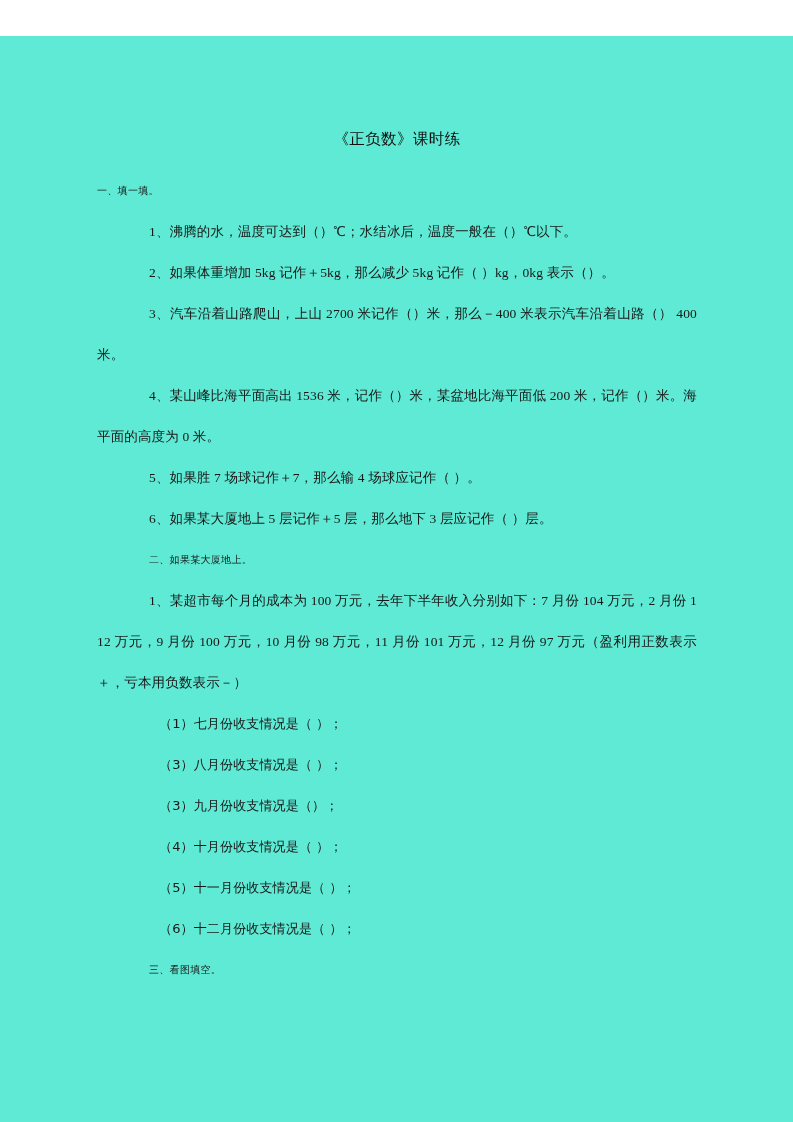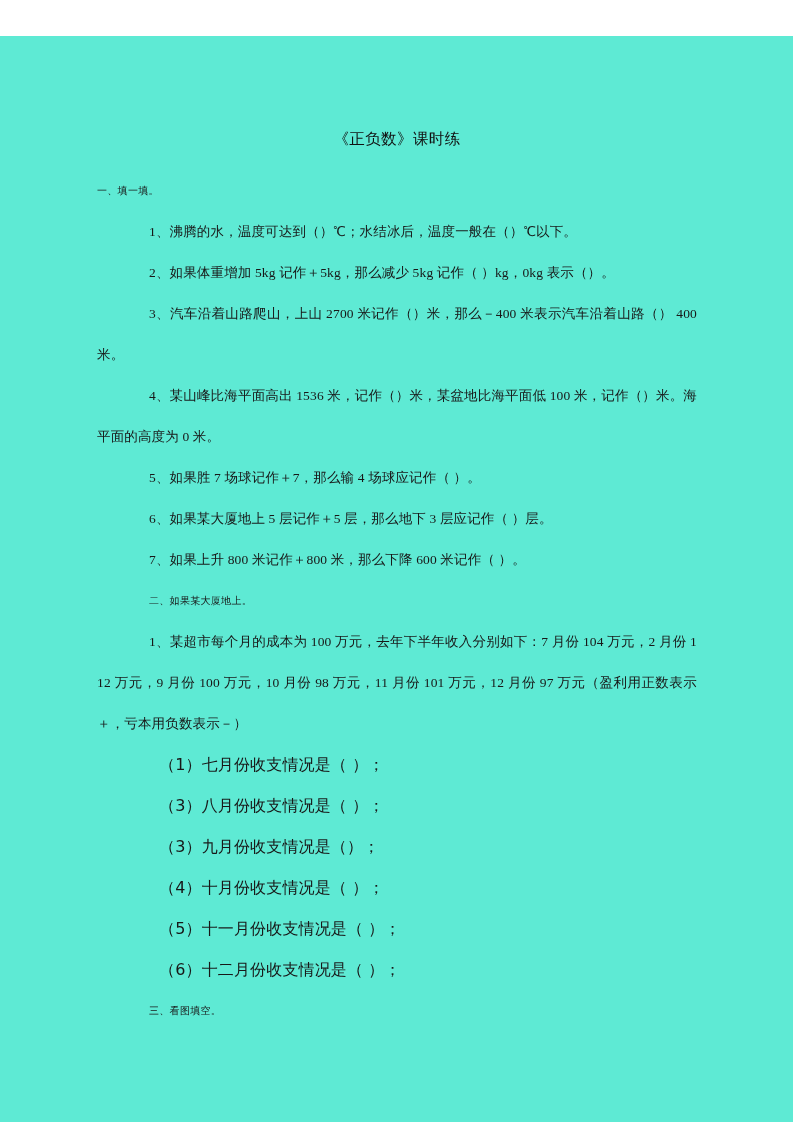--- a/index.html
+++ b/index.html
@@ -69,21 +69,21 @@
     margin: 0;
     text-indent: 52px;
     text-align: justify;
     text-justify: inter-ideograph;
     word-break: break-all;
     font-family: Liberation Serif, serif;
   }
 
   
   .subitem {
-    font-size: 16px;
+    font-size: 13px;
     line-height: 41px;
     letter-spacing: 0.15px;
     color: #181818;
     margin: 0;
     text-indent: 62px;
     white-space: nowrap;
   }
 </style>
 </head>
 <body>
@@ -91,24 +91,23 @@
 <div class="page">
   <div class="doc-body">
 
     <h1 class="doc-title">《正负数》课时练</h1>
 
     <p class="section-heading">一、填一填。</p>
 
     <p class="question">1、沸腾的水，温度可达到（）℃；水结冰后，温度一般在（）℃以下。</p>
     <p class="question">2、如果体重增加 5kg 记作＋5kg，那么减少 5kg 记作（ ）kg，0kg 表示（）。</p>
     <p class="question">3、汽车沿着山路爬山，上山 2700 米记作（）米，那么－400 米表示汽车沿着山路（） 400 米。</p>
-    <p class="question">4、某山峰比海平面高出 1536 米，记作（）米，某盆地比海平面低 100 米，记作（）米。海平面的高度为 0 米。</p>
+    <p class="question">4、某山峰比海平面高出 1536 米，记作（）米，某盆地比海平面低 200 米，记作（）米。海平面的高度为 0 米。</p>
     <p class="question">5、如果胜 7 场球记作＋7，那么输 4 场球应记作（ ）。</p>
     <p class="question">6、如果某大厦地上 5 层记作＋5 层，那么地下 3 层应记作（ ）层。</p>
-    <p class="question">7、如果上升 800 米记作＋800 米，那么下降 600 米记作（ ）。</p>
 
     <p class="section-heading indented">二、如果某大厦地上。</p>
 
     <p class="question">1、某超市每个月的成本为 100 万元，去年下半年收入分别如下：7 月份 104 万元，2 月份 112 万元，9 月份 100 万元，10 月份 98 万元，11 月份 101 万元，12 月份 97 万元（盈利用正数表示＋，亏本用负数表示－）</p>
 
     <p class="subitem">（1）七月份收支情况是（ ）；</p>
     <p class="subitem">（3）八月份收支情况是（ ）；</p>
     <p class="subitem">（3）九月份收支情况是（）；</p>
     <p class="subitem">（4）十月份收支情况是（ ）；</p>
     <p class="subitem">（5）十一月份收支情况是（ ）；</p>

